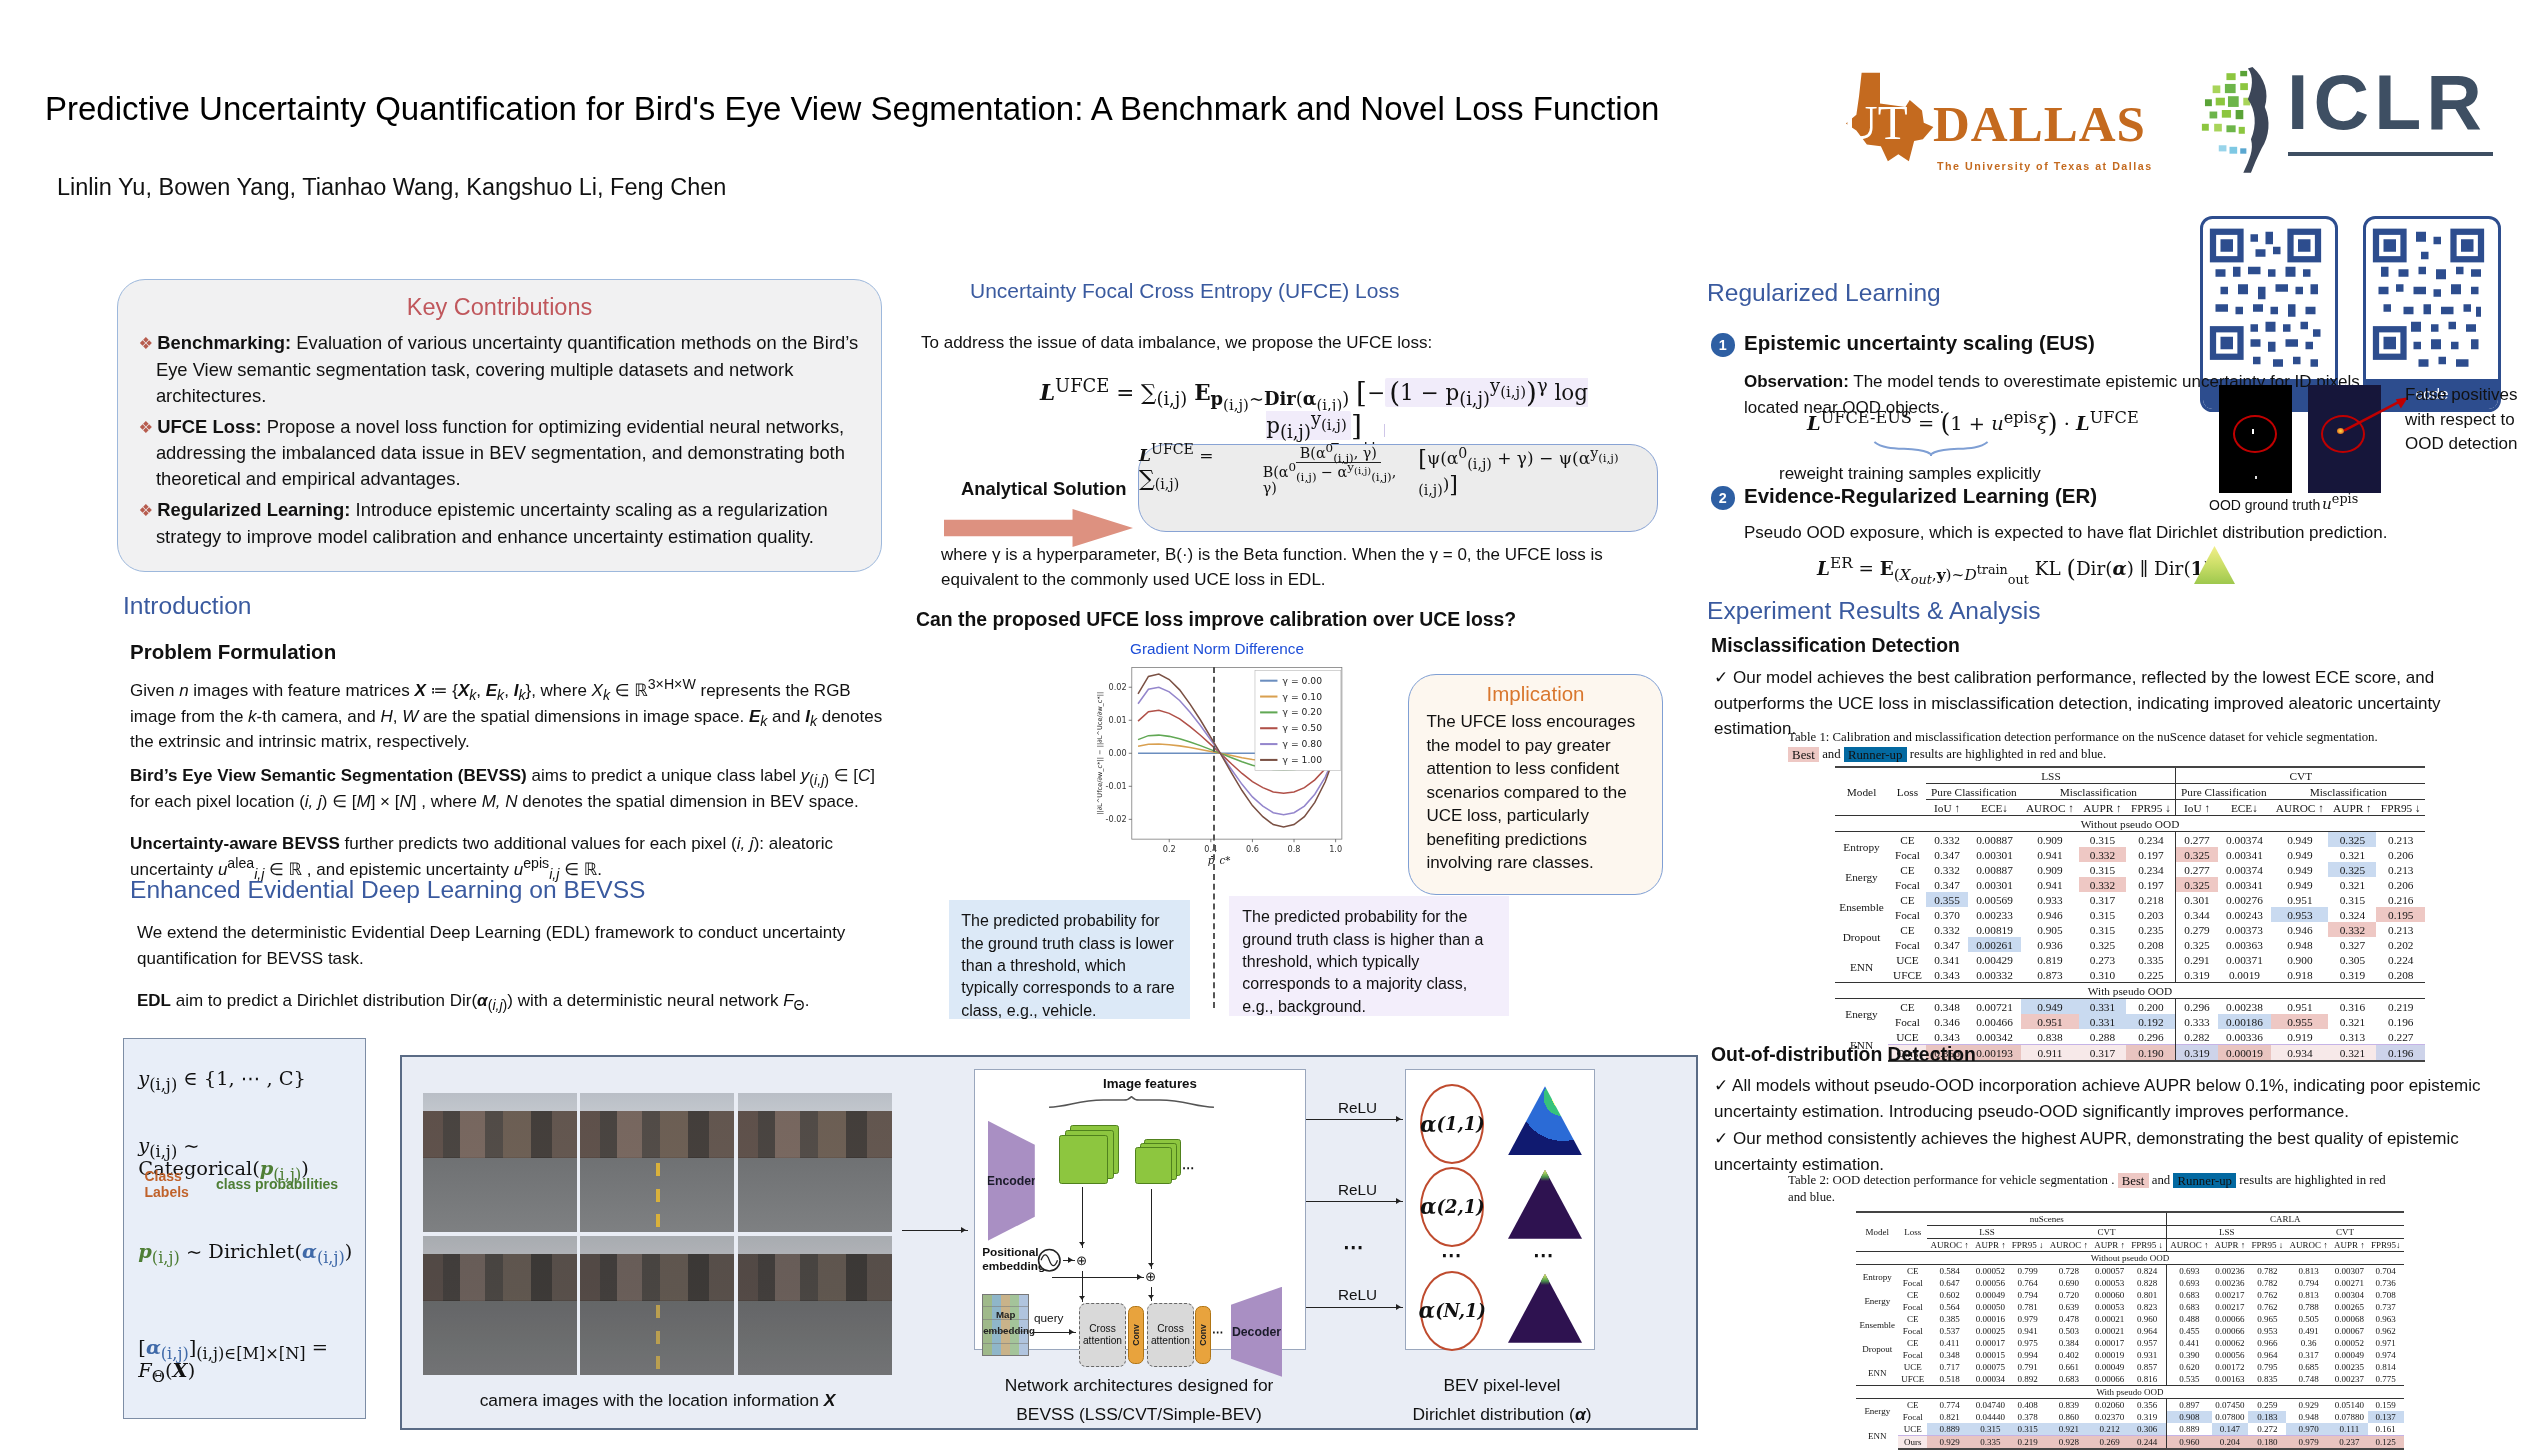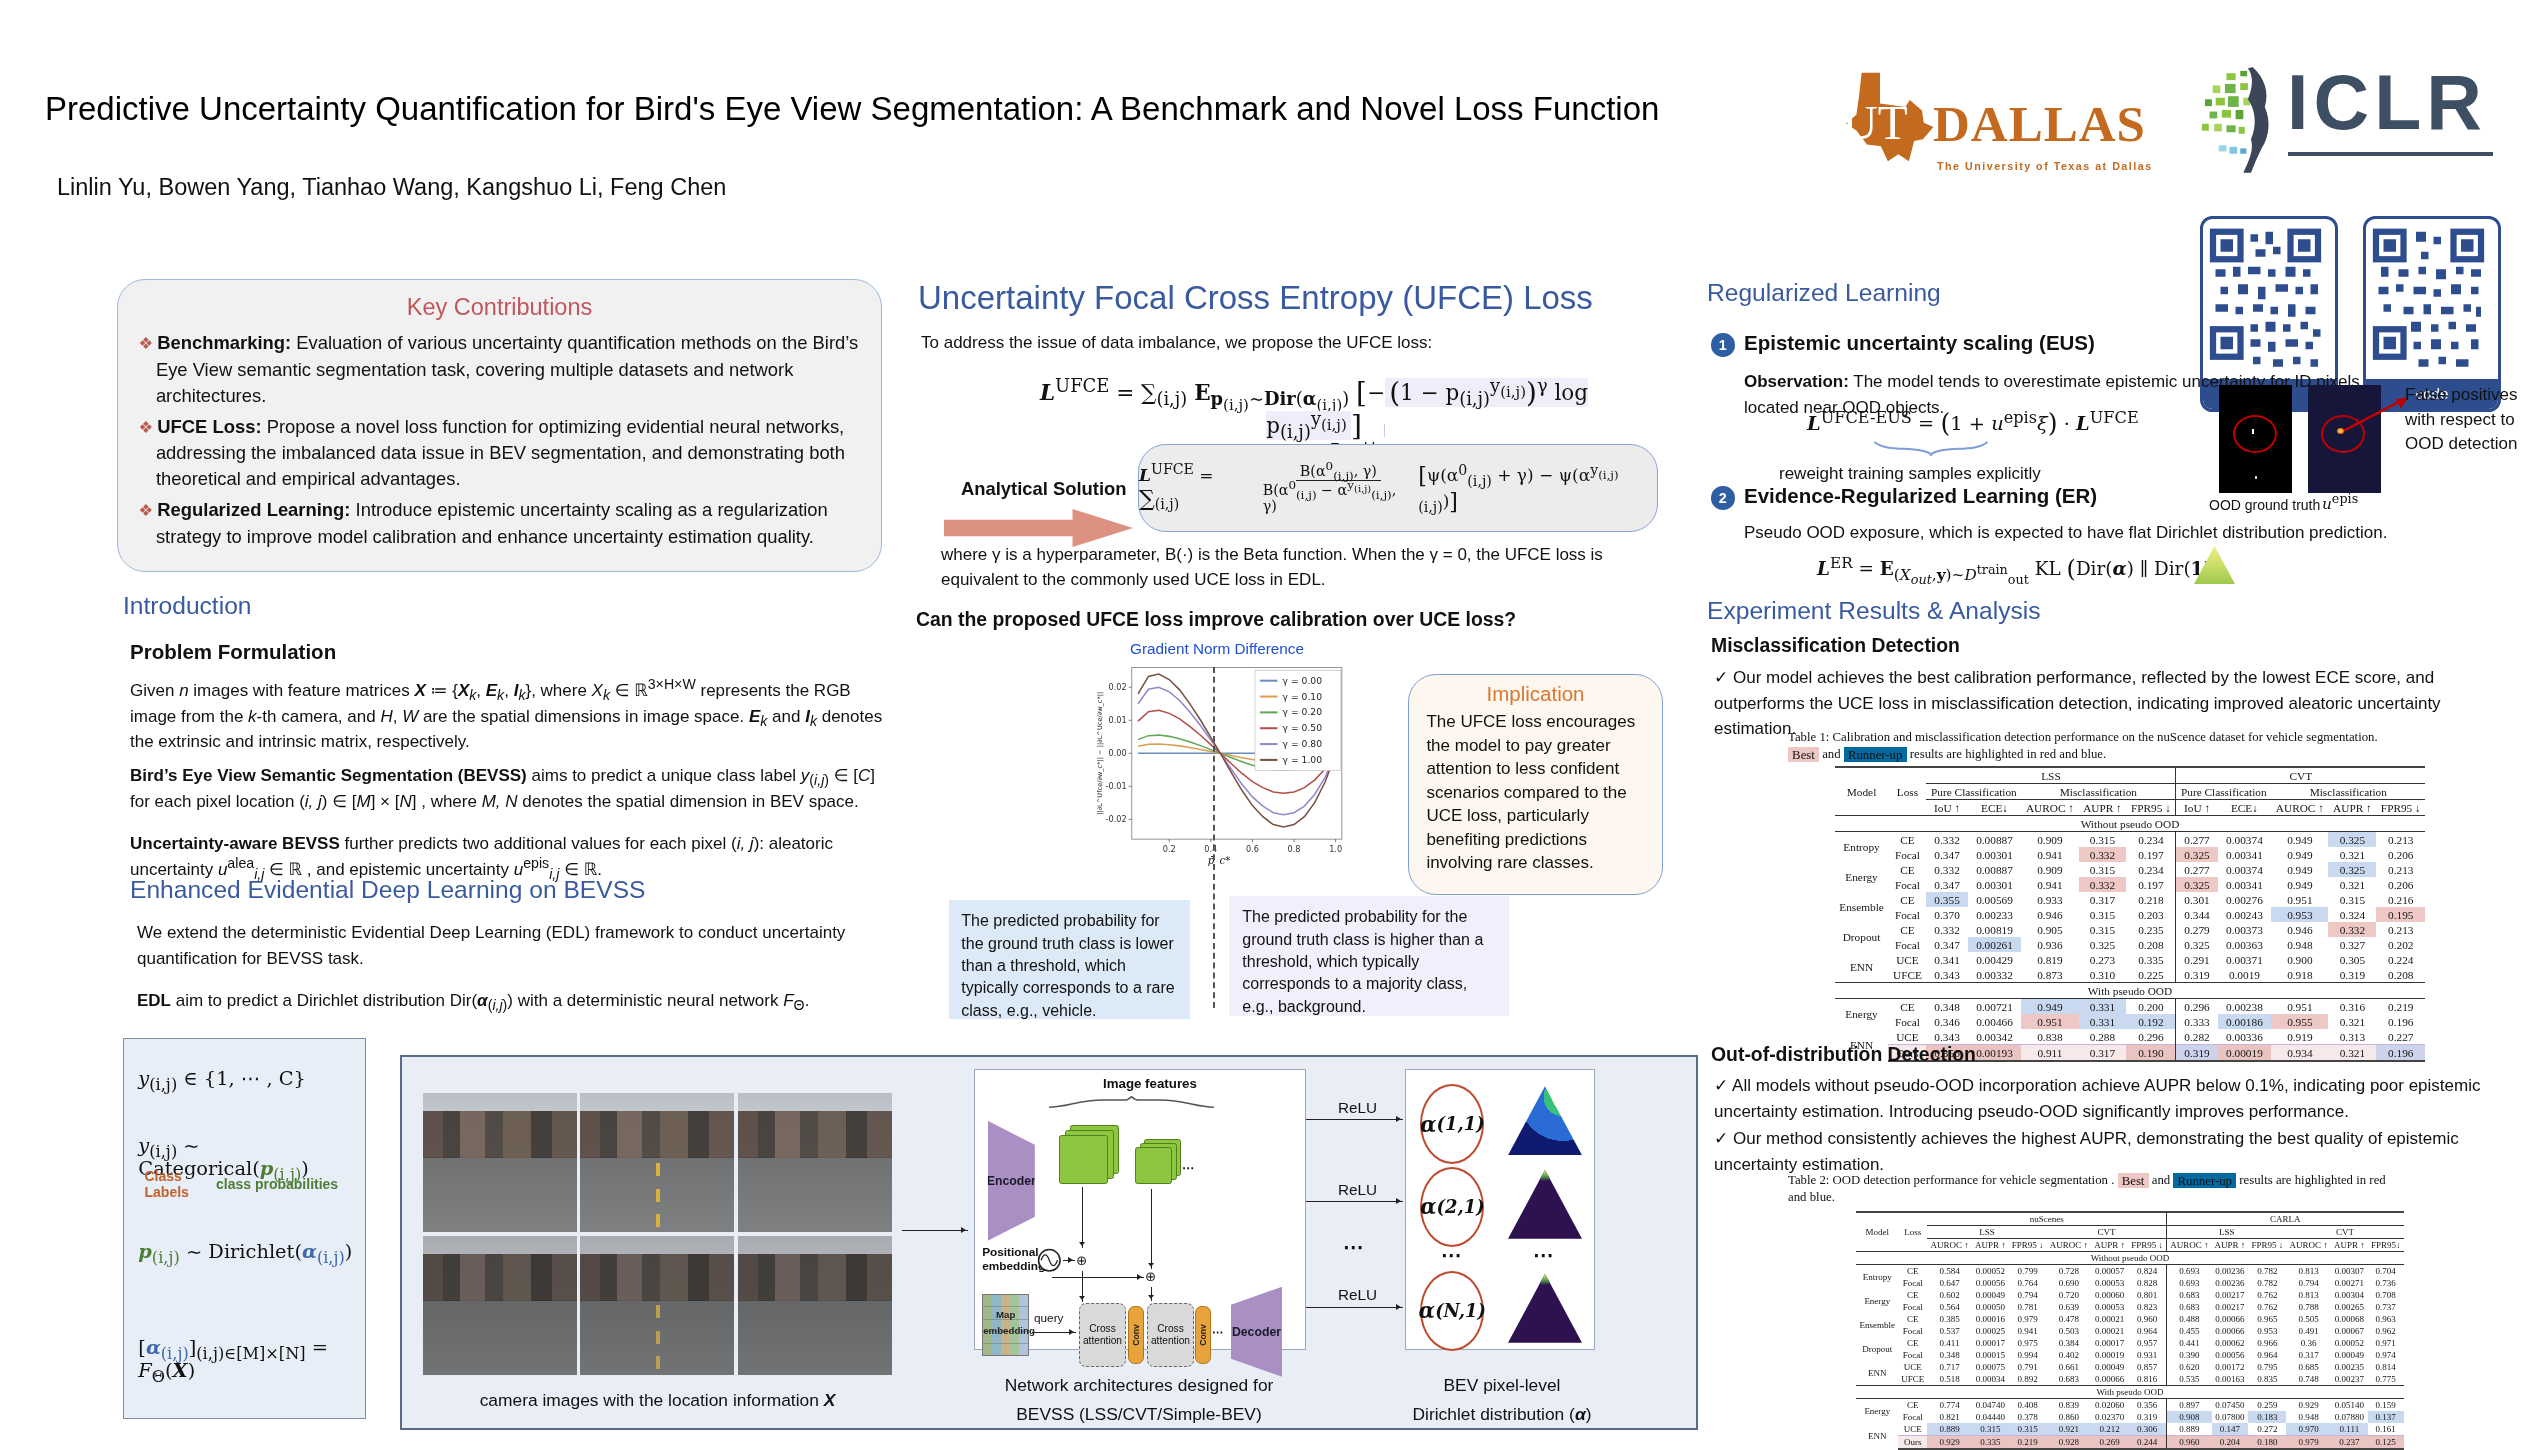--- a/index.html
+++ b/index.html
@@ -94,31 +94,31 @@
            display:flex;align-items:center;justify-content:center;font-size:21.5px;font-weight:bold;font-style:italic;}
   .tri{position:absolute;clip-path:polygon(50% 0,100% 100%,0 100%);}
   .tri.hot{background:radial-gradient(circle at 74% 16%,#e03020 0 7%,#f7ef3e 7% 14%,#37c27c 14% 24%,#2b6bd6 24% 55%,#101a70 55% 100%);}
   .tri.dark{background:#2e1250;}
   .tri.dark::after{content:"";position:absolute;left:44%;top:0;width:12%;height:16%;
        background:linear-gradient(180deg,#e8f06a,#4f9b4a 60%,transparent);}
   .dots{position:absolute;font-size:20.5px;font-weight:bold;letter-spacing:2px;}
   .plabel{position:absolute;font-size:17.4px;text-align:center;}
 
   
-  #ufce-h{left:918px;top:279px;font-size:33px;}
+  #ufce-h{left:970px;top:279px;font-size:21px;}
   #ufce-intro{left:921px;top:333px;font-size:17px;}
   #ufce-f{left:992px;top:376px;font-size:21.5px;width:644px;text-align:center;}
   .focal-hl{background:#f1ecfa;padding:2px 4.1px;border-radius:2px;}
   #focal-line{left:1384px;top:424px;width:0;height:13.3px;border-left:1.5px solid #cfc6e8;}
   #focal-lbl{left:1330px;top:439px;font-size:15.3px;}
   #ana-lbl{left:961px;top:478px;font-size:18.4px;font-weight:bold;}
   #ana-arrow{left:944px;top:509px;width:189px;height:38px;background:#dd9180;
      clip-path:polygon(0 28%,68% 28%,68% 0,100% 50%,68% 100%,68% 72%,0 72%);}
   #sol-box{left:1138px;top:444px;width:518px;height:86px;background:#ececec;border:1.5px solid #88a3d4;border-radius:28px;
-           display:flex;align-items:center;justify-content:center;font-size:17px;}
+           display:flex;align-items:flex-start;justify-content:center;font-size:17px;}
   .frac{display:inline-flex;flex-direction:column;align-items:center;vertical-align:middle;margin:0 4.1px;font-size:14.3px;}
   .frac .nu{border-bottom:1.5px solid #222;padding:0 4.1px 1px 4.1px;}
   .frac .de{padding-top:1px;}
   #where{left:941px;top:543px;width:742px;font-size:17px;line-height:1.45;}
   #quest{left:916px;top:608px;font-size:19.4px;font-weight:bold;width:777px;}
   #chart-title{left:1084px;top:640px;width:266px;text-align:center;font-size:15.3px;color:#1d4ed8;}
   #chart{left:1095px;top:661px;width:253px;height:205px;}
   #vdash{left:1213px;top:667px;height:341px;width:0;border-left:2px dashed #555;z-index:1;}
   #imp{left:1408px;top:674px;width:253px;height:219px;background:#fdf7ef;border:1.5px solid #7f9fd4;border-radius:28px;z-index:2;}
   #imp h3{margin:7.2px 0 4.1px 0;text-align:center;font-size:20.5px;font-weight:normal;color:#d9772e;}

